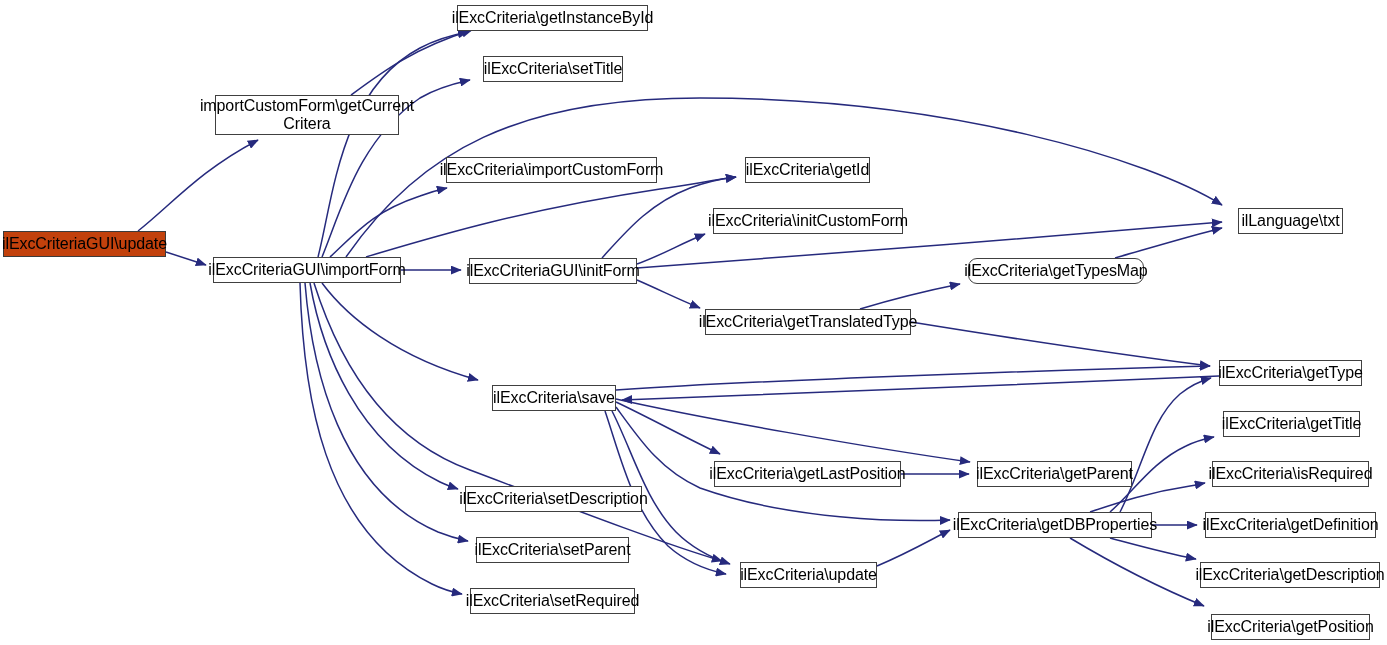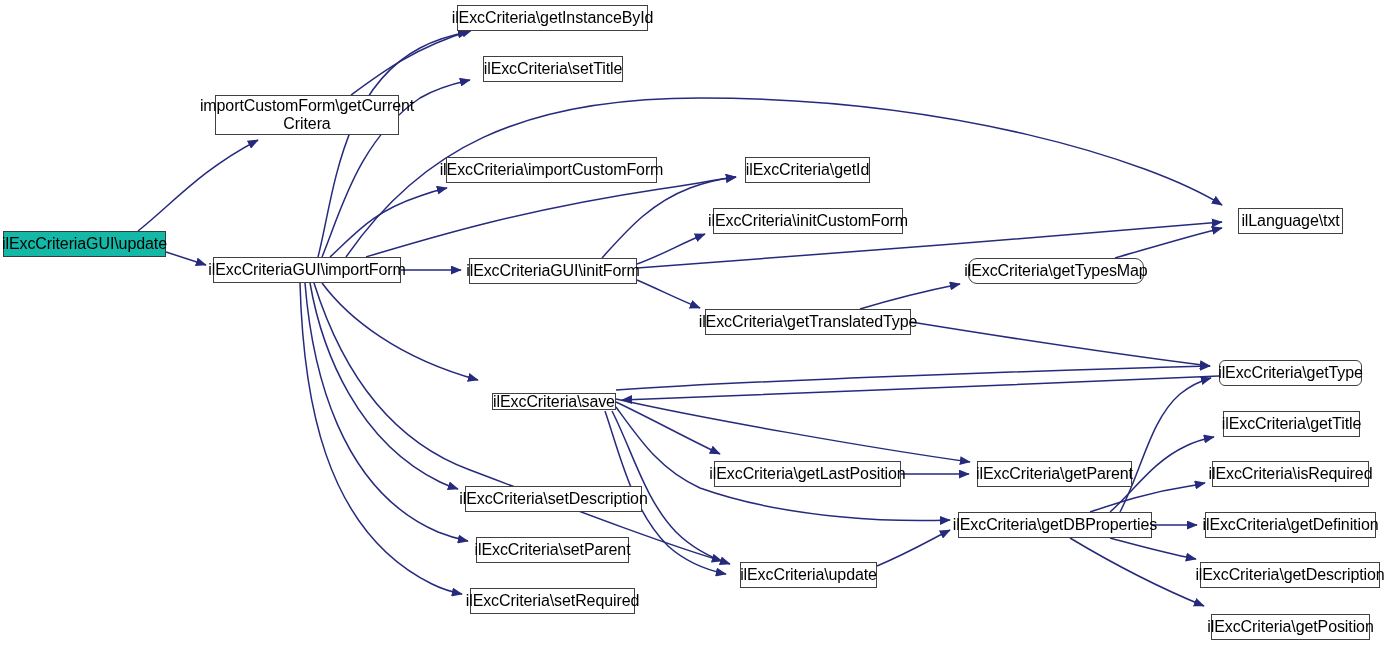--- a/index.html
+++ b/index.html
@@ -28,21 +28,21 @@
     line-height:1.12;
     display:flex;
     align-items:center;
     justify-content:center;
     text-align:center;
     white-space:pre-line;
     letter-spacing:-0.1px;
     z-index:5;
   }
   .node.current{
-    background:#14b8a6;
+    background:#c2410c;
     border-color:#3b3b3b;
   }
   .node .lbl{display:block;padding:0 4px;}
 </style>
 </head>
 <body>
 
 <div id="canvas" style="background: rgb(255, 255, 255);">
 
   <svg id="edge-layer" viewBox="0 0 1387 645" width="1387" height="645" xmlns="http://www.w3.org/2000/svg">
@@ -113,28 +113,28 @@
       <div class="node" style="left: 213px; top: 257px; width: 188px; height: 26px;"><span class="lbl">ilExcCriteriaGUI\importForm</span></div>
       <div class="node" style="left: 457px; top: 5px; width: 191px; height: 26px;"><span class="lbl">ilExcCriteria\getInstanceById</span></div>
       <div class="node" style="left: 483px; top: 56px; width: 140px; height: 26px;"><span class="lbl">ilExcCriteria\setTitle</span></div>
       <div class="node" style="left: 446px; top: 157px; width: 211px; height: 26px;"><span class="lbl">ilExcCriteria\importCustomForm</span></div>
       <div class="node" style="left: 469px; top: 258px; width: 168px; height: 26px;"><span class="lbl">ilExcCriteriaGUI\initForm</span></div>
       <div class="node" style="left: 745px; top: 157px; width: 125px; height: 26px;"><span class="lbl">ilExcCriteria\getId</span></div>
       <div class="node" style="left: 713px; top: 208px; width: 190px; height: 26px;"><span class="lbl">ilExcCriteria\initCustomForm</span></div>
       <div class="node" style="left: 705px; top: 309px; width: 206px; height: 26px;"><span class="lbl">ilExcCriteria\getTranslatedType</span></div>
       <div class="node" style="left: 968px; top: 258px; width: 176px; height: 26px; border-radius: 9px;"><span class="lbl">ilExcCriteria\getTypesMap</span></div>
       <div class="node" style="left: 1238px; top: 208px; width: 105px; height: 26px;"><span class="lbl">ilLanguage\txt</span></div>
-      <div class="node" style="left: 492px; top: 385px; width: 124px; height: 17px; margin-top: 8px;"><span class="lbl">ilExcCriteria\save</span></div>
+      <div class="node" style="left: 492px; top: 385px; width: 124px; height: 26px;"><span class="lbl">ilExcCriteria\save</span></div>
       <div class="node" style="left: 465px; top: 486px; width: 177px; height: 26px;"><span class="lbl">ilExcCriteria\setDescription</span></div>
       <div class="node" style="left: 476px; top: 537px; width: 153px; height: 26px;"><span class="lbl">ilExcCriteria\setParent</span></div>
       <div class="node" style="left: 470px; top: 588px; width: 165px; height: 26px;"><span class="lbl">ilExcCriteria\setRequired</span></div>
       <div class="node" style="left: 714px; top: 461px; width: 187px; height: 26px;"><span class="lbl">ilExcCriteria\getLastPosition</span></div>
       <div class="node" style="left: 740px; top: 562px; width: 137px; height: 26px;"><span class="lbl">ilExcCriteria\update</span></div>
       <div class="node" style="left: 977px; top: 461px; width: 155px; height: 26px;"><span class="lbl">ilExcCriteria\getParent</span></div>
       <div class="node" style="left: 958px; top: 512px; width: 194px; height: 26px;"><span class="lbl">ilExcCriteria\getDBProperties</span></div>
-      <div class="node" style="left: 1219px; top: 360px; width: 143px; height: 26px; border-radius: 6px;"><span class="lbl">ilExcCriteria\getType</span></div>
+      <div class="node" style="left: 1219px; top: 360px; width: 143px; height: 26px;"><span class="lbl">ilExcCriteria\getType</span></div>
       <div class="node" style="left: 1223px; top: 411px; width: 137px; height: 26px;"><span class="lbl">ilExcCriteria\getTitle</span></div>
       <div class="node" style="left: 1212px; top: 461px; width: 157px; height: 26px;"><span class="lbl">ilExcCriteria\isRequired</span></div>
       <div class="node" style="left: 1205px; top: 512px; width: 171px; height: 26px;"><span class="lbl">ilExcCriteria\getDefinition</span></div>
       <div class="node" style="left: 1200px; top: 562px; width: 180px; height: 26px;"><span class="lbl">ilExcCriteria\getDescription</span></div>
       <div class="node" style="left: 1211px; top: 614px; width: 159px; height: 26px;"><span class="lbl">ilExcCriteria\getPosition</span></div>
     </div>
 </div>
 
 </body></html>

